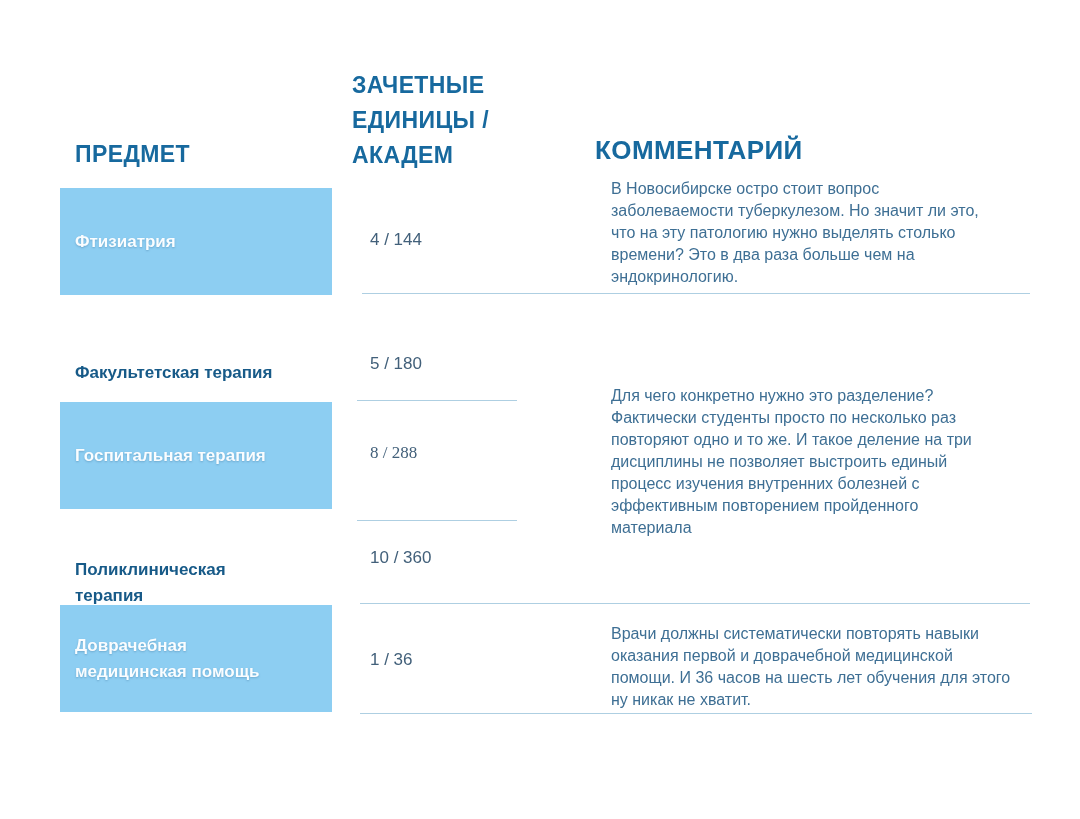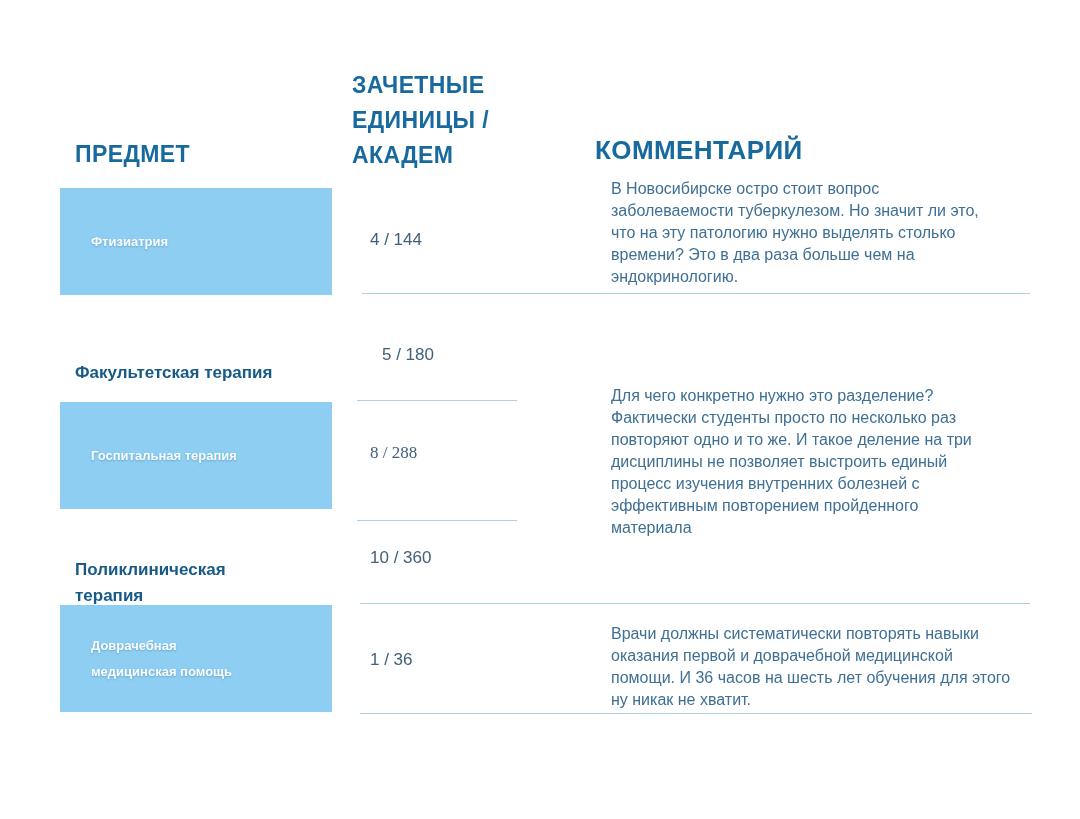--- a/index.html
+++ b/index.html
@@ -34,27 +34,26 @@
     background: #8dcef2;
     display: flex;
     align-items: center;
   }
   .box-1 { top: 188px; }
   .box-2 { top: 402px; }
   .box-3 { top: 605px; }
   .subject-box-label {
     padding-left: 15px;
     padding-right: 10px;
-    font-size: 13px;
+    font-size: 17px;
     font-weight: bold;
     color: #fafdff;
     line-height: 26px;
     white-space: pre-line;
     text-shadow: 0 1px 2px rgba(46, 98, 138, 0.35);
-    margin-left: 16px;
   }
   .subject-plain {
     position: absolute;
     left: 75px;
     width: 260px;
     font-size: 17px;
     font-weight: bold;
     color: #175a88;
     line-height: 26px;
     white-space: pre-line;
@@ -64,21 +63,21 @@
   .plain-4 { top: 533px; }
 
   .value {
     position: absolute;
     left: 370px;
     font-size: 17px;
     color: #42607a;
     line-height: 22px;
   }
   .val-1 { top: 229px; }
-  .val-2 { top: 344px; margin-left: 12px; }
+  .val-2 { top: 353px; }
   .val-3 { top: 442px; font-family: Liberation Serif, serif; }
   .val-4 { top: 547px; }
   .val-5 { top: 649px; }
 
   .comment {
     position: absolute;
     left: 595px;
     width: 445px;
     font-size: 16px;
     color: #3e6f94;

